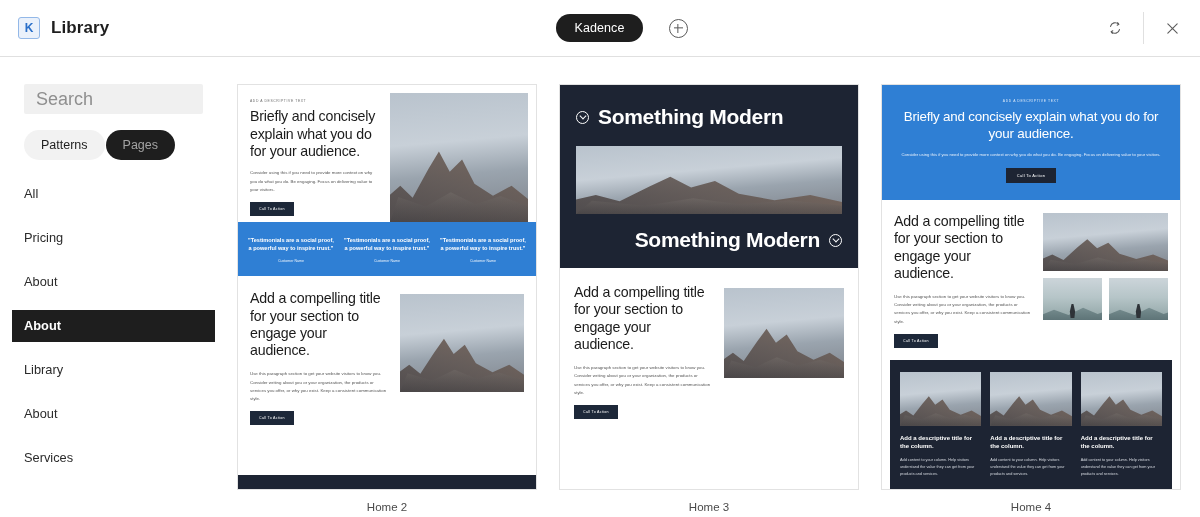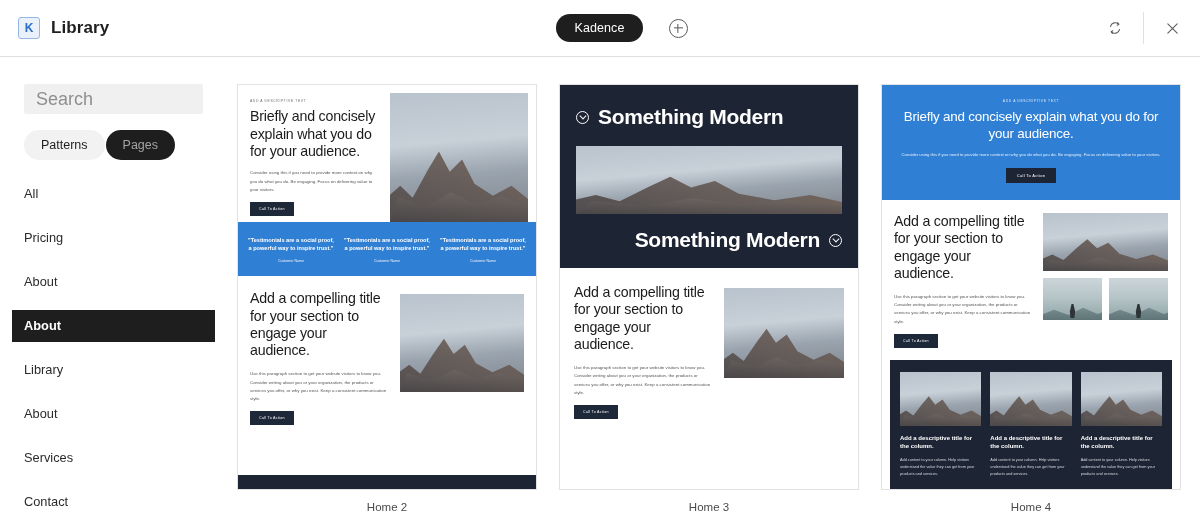--- a/index.html
+++ b/index.html
@@ -357,21 +357,20 @@
     </div>
 
     <nav class="nav-list">
       <span class="nav-item">All</span>
       <span class="nav-item">Pricing</span>
       <span class="nav-item">About</span>
       <span class="nav-item active">About</span>
       <span class="nav-item">Library</span>
       <span class="nav-item">About</span>
       <span class="nav-item">Services</span>
-      <span class="nav-item">Contact</span>
     </nav>
   </aside>
 
   <main class="previews">
 
     <div class="card-col">
       <div class="card">
 
         <div class="c1-hero">
           <div class="c1-hero-text">

